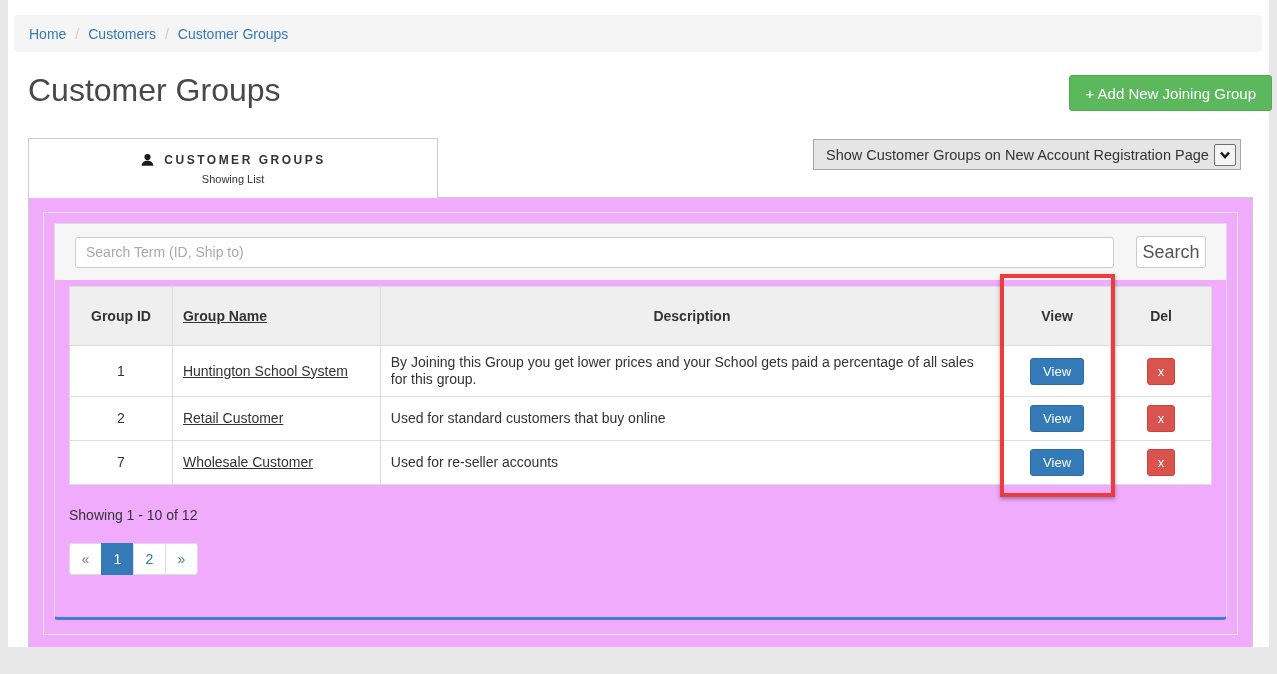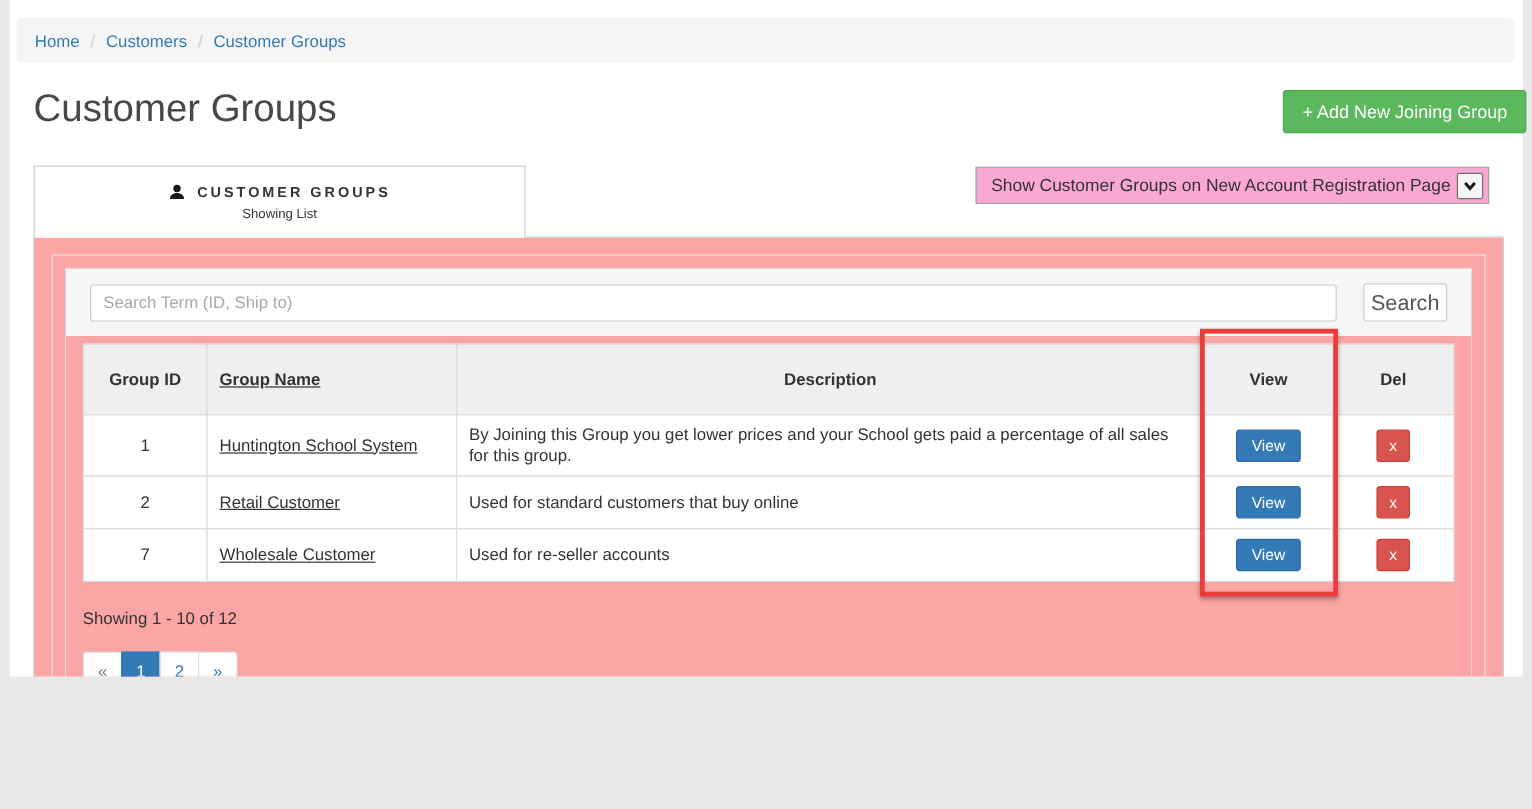--- a/index.html
+++ b/index.html
@@ -1,18 +1,18 @@
 <!DOCTYPE html>
 <html><head>
 <meta charset="utf-8">
 <style>
   * { margin: 0; padding: 0; box-sizing: border-box; }
   html, body { font-family: "Liberation Sans", sans-serif; }
   body { background: #e8e8e8; }
-  .page { position: relative; width: 1277px; height: 564px; background: #e8e8e8; overflow: hidden; }
+  .page { position: relative; width: 1277px; height: 647px; background: #e8e8e8; overflow: hidden; }
 
   .wrapper { position: absolute; left: 8px; top: 0; width: 1261px; height: 655px;
              background: #fff; border-bottom: 3px solid #3e7ed8; }
 
   
   .breadcrumb { margin: 15px 7px 0 6px; height: 37px; background: #f5f5f5; border-radius: 4px;
                 display: flex; align-items: center; padding: 0 15px; font-size: 14px; }
   .breadcrumb a { color: #337ab7; text-decoration: none; cursor: pointer; }
   .breadcrumb .sep { color: #ccc; margin: 0 9px; }
 
@@ -30,31 +30,31 @@
          display: flex; flex-direction: column; align-items: center; justify-content: center;
          position: relative; z-index: 2; cursor: pointer; }
   .tab-main { display: flex; align-items: center; gap: 9px; }
   .tab-main svg { width: 15px; height: 15px; fill: #1a1a1a; }
   .tab-label { font-size: 12px; font-weight: bold; letter-spacing: 2.5px; color: #333; }
   .tab-sub { font-size: 11px; color: #333; margin-top: 5px; }
   .tab-rest { flex: 1; height: 60px; border-bottom: 1px solid #ccc;
               display: flex; justify-content: flex-end; align-items: flex-start; }
 
   
-  .reg-select { margin: 1px 12px 0 0; width: 428px; height: 31px; background: #f9a8d4;
+  .reg-select { margin: 1px 12px 0 0; width: 428px; height: 31px; background: #e5e5e5;
                 border: 1px solid #a6a6a6; display: flex; align-items: center;
                 justify-content: space-between; padding: 0 4px 0 12px; cursor: pointer; }
   .reg-select .sel-text { font-size: 14.5px; color: #333; white-space: nowrap; }
   .sel-arrow { width: 22px; height: 22px; border: 1px solid #707070; background: #f5f5f5;
                border-radius: 2px; display: flex; align-items: center; justify-content: center; }
   .sel-arrow svg { width: 12px; height: 12px; stroke: #1a1a1a; stroke-width: 2.5; fill: none; }
 
   
   .tab-content { margin: 0 16px 0 20px; border: 1px solid #ccc; border-top: none;
-                 padding: 14px 14px 25px; background: #fca5a5; }
+                 padding: 14px 14px 25px; background: #f0abfc; }
   .panel-outer { border: 1px solid #e5e5e5; padding: 10px 10px 14px; }
   .panel-blue { border: 1px solid #ddd; border-bottom: 3px solid #3e7ed8;
                 border-radius: 0 0 4px 4px; padding-bottom: 42px; }
 
   
   .search-row { background: #f6f6f6; padding: 12px 20px; display: flex; align-items: center; }
   .search-input { flex: 1; height: 31px; border: 1px solid #ccc; border-radius: 3px;
                   padding: 0 10px; font-size: 14px; color: #555; background: #fff;
                   font-family: "Liberation Sans", sans-serif; }
   .search-input::placeholder { color: #a9a9a9; opacity: 1; }

